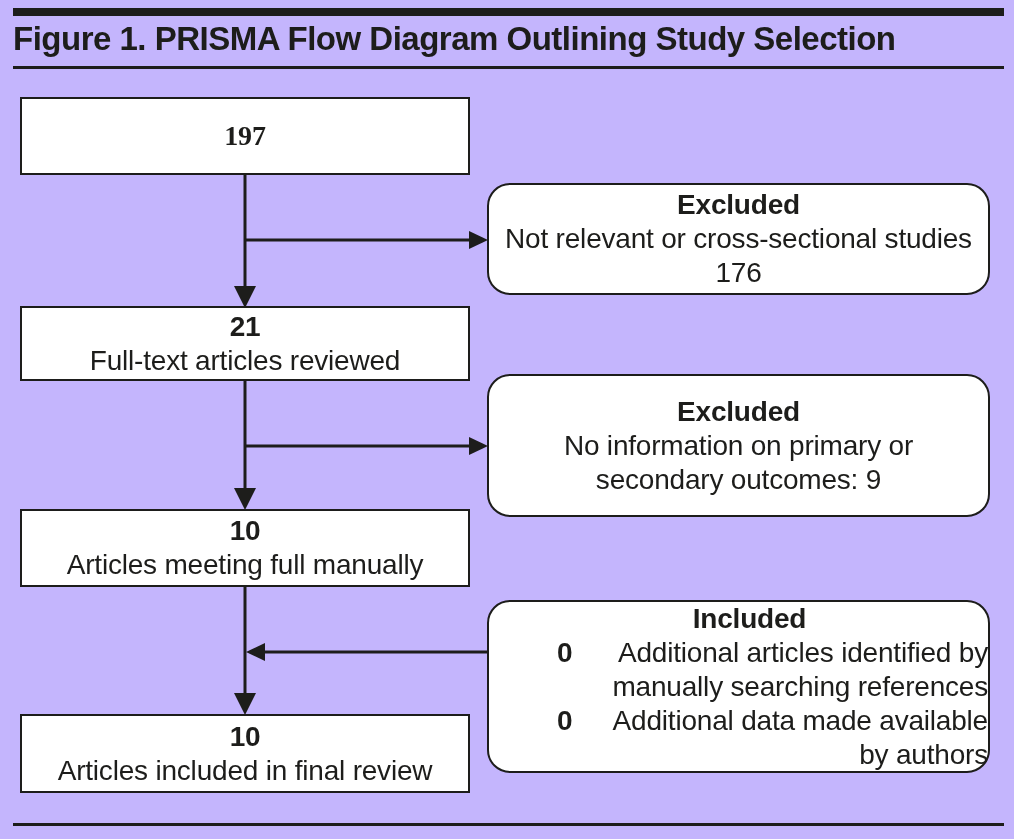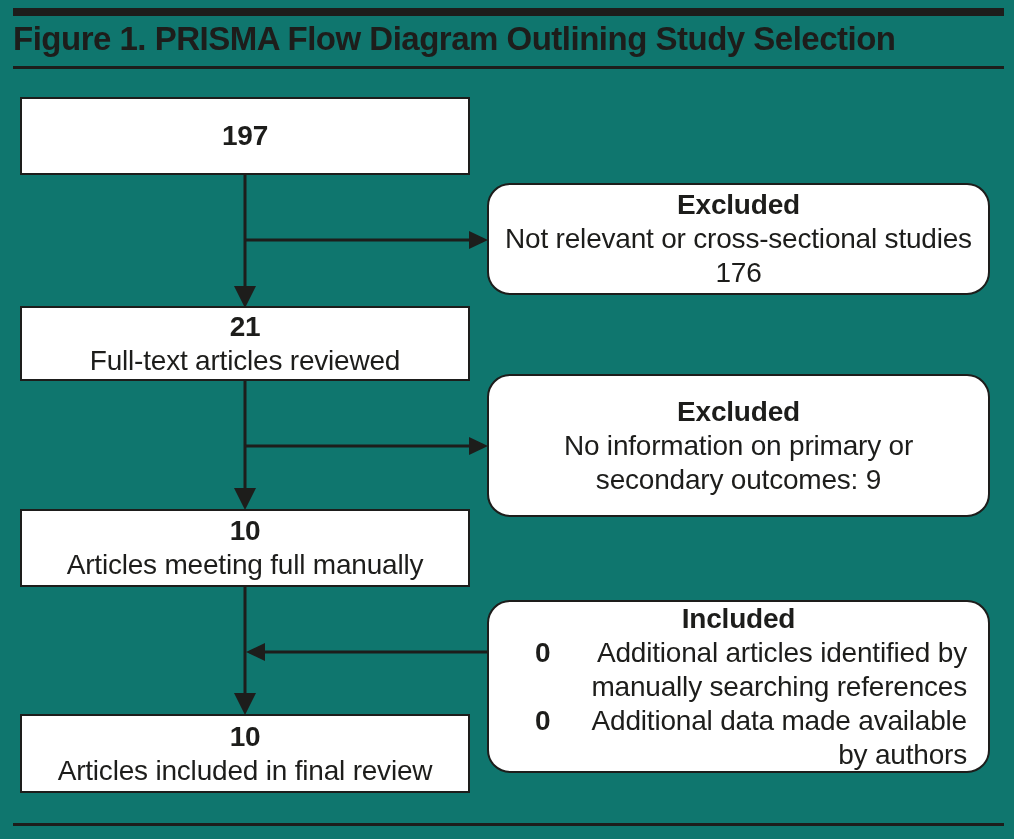--- a/index.html
+++ b/index.html
@@ -1,20 +1,20 @@
 <!DOCTYPE html>
 <html><head>
 <meta charset="utf-8">
 <style>
   html, body { margin: 0; padding: 0; background: #ffffff; }
   .page {
     position: relative;
     width: 1014px;
     height: 839px;
-    background: #0f766e;
+    background: #c4b5fd;
     font-family: "Liberation Sans", sans-serif;
     color: #1d1d1b;
     overflow: hidden;
   }
   .rule { position: absolute; left: 13px; width: 991px; background: #1d1d1b; }
   .rule-top    { top: 8px;   height: 8px; }
   .rule-under  { top: 66px;  height: 3px; }
   .rule-bottom { top: 823px; height: 3px; }
   .fig-title {
     position: absolute;
@@ -34,26 +34,26 @@
     flex-direction: column;
     justify-content: center;
     align-items: center;
     text-align: center;
     font-size: 28px;
     line-height: 34px;
     letter-spacing: -0.2px;
   }
   .box-left  { left: 20px;  width: 450px; }
   .box-right { left: 487px; width: 503px; border-radius: 23px; }
-  .box-identified { top: 97px;  height: 78px; }
+  .box-identified { top: 97px;  height: 78px; font-family: Liberation Serif, serif; }
   .box-excluded1  { top: 183px; height: 112px; }
   .box-fulltext   { top: 306px; height: 75px; }
   .box-excluded2  { top: 374px; height: 143px; }
   .box-criteria   { top: 509px; height: 78px; }
-  .box-included   { top: 600px; height: 173px; align-items: stretch; }
+  .box-included   { top: 600px; height: 173px; align-items: stretch; padding-left: 22px; }
   .box-final      { top: 714px; height: 79px; }
   .num, .heading { font-weight: bold; }
   .wrap-constrained { width: 470px; margin: 0 auto; }
   .inc-heading { text-align: center; font-weight: bold; }
   .inc-item { display: flex; align-items: flex-start; padding-left: 46px; text-align: left; }
   .inc-num  { font-weight: bold; width: 32px; flex: none; }
   .inc-text { width: 400px; text-align: right; }
 </style>
 </head>
 <body>

